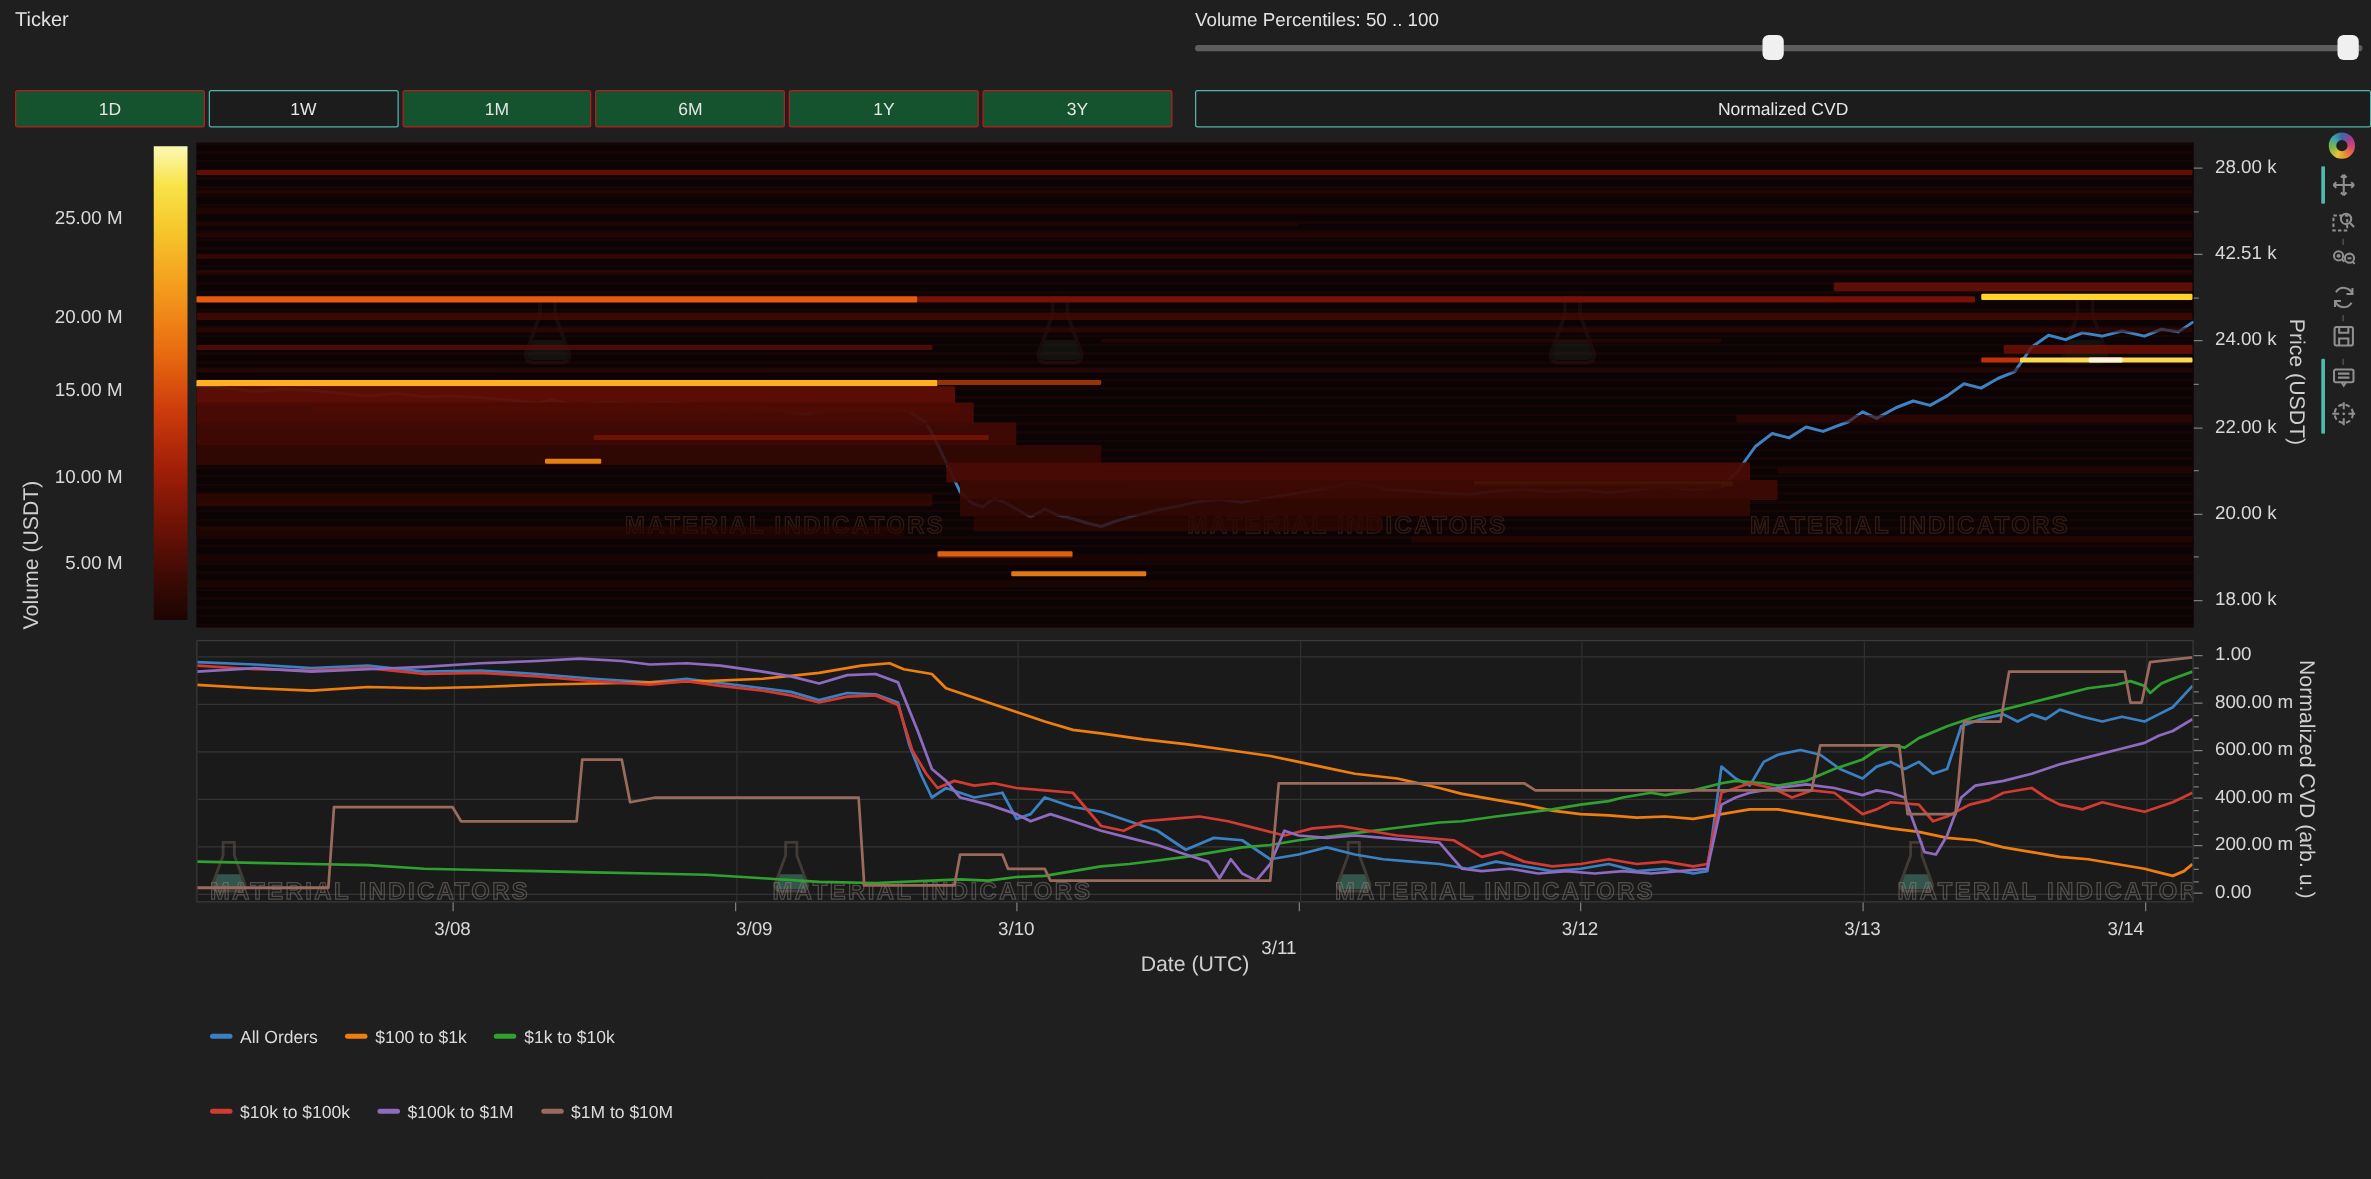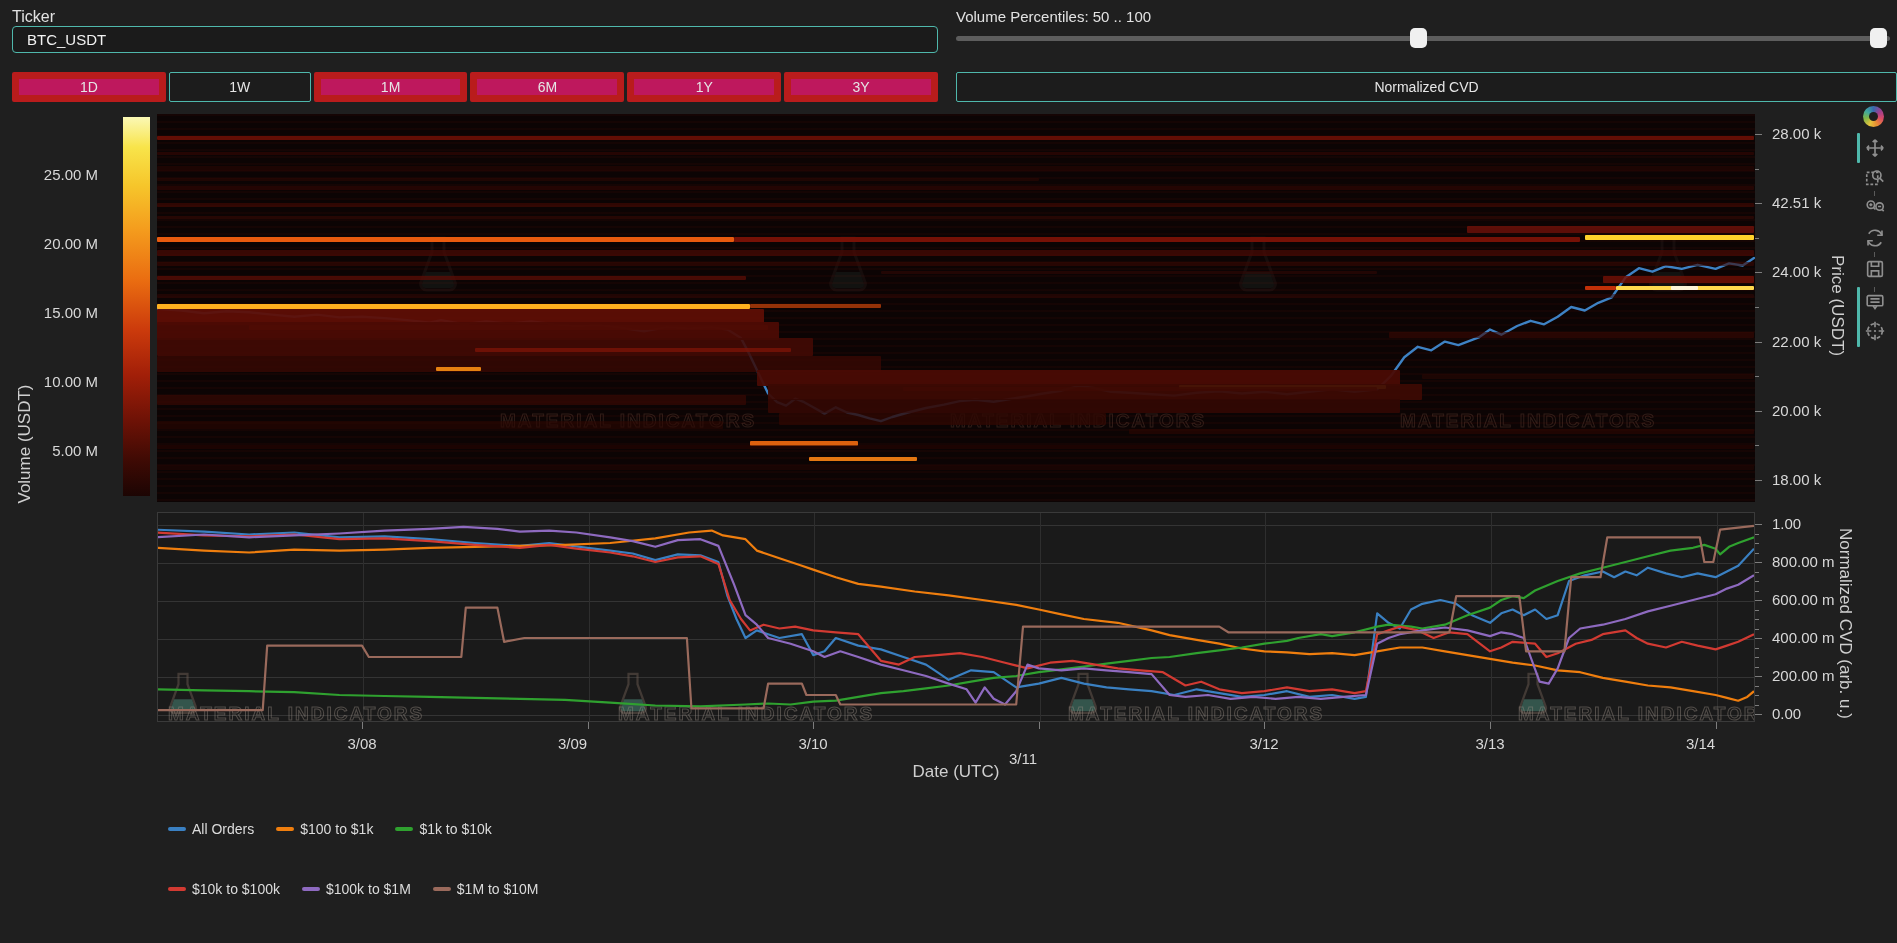--- a/index.html
+++ b/index.html
@@ -3,21 +3,21 @@
 <meta charset="utf-8">
 <style>
   * { margin:0; padding:0; box-sizing:border-box; }
   html,body { background:#1f1f1f; }
   body { width:1897px; height:943px; overflow:hidden; font-family:"Liberation Sans","DejaVu Sans",sans-serif; color:#dcdcdc; position:relative; }
   #app { position:absolute; inset:0; }
   .abs { position:absolute; }
   .lbl { font-size:16px; color:#e2e2e2; }
   #ticker-input { position:absolute; left:12px; top:26px; width:926px; height:27px; background:#1b1b1b; border:1px solid #4fb8ac; border-radius:4px; color:#f2f2f2; font-size:15px; padding:0 14px; font-family:inherit; outline:none; }
   .btn-row { position:absolute; display:flex; gap:3px; height:30px; }
-  .ui-btn { flex:1; background:#be185d; border:7px solid #b91c1c; color:#e6e6e6; font-size:14px; display:flex; align-items:center; justify-content:center; border-radius:2px; cursor:pointer; }
+  .ui-btn { flex:1; background:#14532d; border:1px solid #b91c1c; color:#e6e6e6; font-size:14px; display:flex; align-items:center; justify-content:center; border-radius:2px; cursor:pointer; }
   .ui-btn.selected { background:#1c1c1c; border:1px solid #4fb8ac; }
   #slider { position:absolute; left:956px; top:28px; width:934px; height:20px; }
   #slider .track { position:absolute; left:0; right:0; top:8px; height:5px; background:#5d5d5d; border-radius:3px; }
   #slider .thumb { position:absolute; top:0; width:17px; height:20px; background:#f0f0f0; border-radius:5px; }
   #colorbar { position:absolute; left:123px; top:117px; width:27px; height:379px;
     background:linear-gradient(180deg,#fbf8b5 0%,#f8e44a 8%,#f6c62b 18%,#f49b1d 30%,#ea6d11 43%,#cc3b0c 56%,#a21f08 68%,#6e1206 80%,#3d0a04 91%,#1c0503 100%); }
   #heatmap { position:absolute; left:157px; top:114px; width:1598px; height:388px; background:#0c0404; overflow:hidden;
     background-image:repeating-linear-gradient(180deg, rgba(70,10,4,.16) 0 2px, rgba(0,0,0,0) 2px 7px); }
   .hband { position:absolute; border-radius:1px; }
   #cvd-chart { position:absolute; left:157px; top:512px; width:1598px; height:210px; background:#1a1a1a; border:1px solid #3a3a3a; overflow:hidden; }
@@ -41,21 +41,20 @@
   #plotly-logo::after { content:""; position:absolute; left:6px; top:6px; width:9px; height:9px; border-radius:50%; background:#1f1f1f; }
   .teal-bar { position:absolute; width:3px; background:#4fb8ac; border-radius:1px; }
   .mb-sep { position:absolute; width:1px; height:5px; background:#5a5a5a; }
 </style>
 </head>
 <body>
 
 <div id="app">
 
   <div class="abs lbl" style="left:12px; top:8px;">Ticker</div>
-  <input id="ticker-input" type="text" value="BTC_USDT" style="">
   <div class="btn-row" id="range-row" style="left:12px; top:72px; width:926px;">
       <div class="ui-btn">1D</div>
       <div class="ui-btn selected">1W</div>
       <div class="ui-btn">1M</div>
       <div class="ui-btn">6M</div>
       <div class="ui-btn">1Y</div>
       <div class="ui-btn">3Y</div>
     </div>
 
   <div class="abs lbl" style="left:956px; top:8px; font-size:15px;">Volume Percentiles: 50 .. 100</div>
@@ -65,21 +64,21 @@
     <div class="thumb" id="thumb-hi" style="left: 914px;"></div>
   </div>
   <div class="btn-row" id="mode-row" style="left:956px; top:72px; width:941px;">
       <div class="ui-btn selected">Normalized CVD</div>
     </div>
 
   <div class="axis-title" id="vol-title" style="left:-55px; top:434px; width:160px; text-align:center;">Volume (USDT)</div>
   <div id="colorbar"></div>
   <div id="vol-ticks">
       <div class="tick-label" style="left: 20px; top: 166px; width: 78px; text-align: right;">25.00 M</div>
-      <div class="tick-label" style="left: 20px; top: 235px; width: 78px; text-align: right;">20.00 M</div>
+      <div class="tick-label" style="left: 20px; top: 245px; width: 78px; text-align: right;">20.00 M</div>
       <div class="tick-label" style="left: 20px; top: 304px; width: 78px; text-align: right;">15.00 M</div>
       <div class="tick-label" style="left: 20px; top: 373px; width: 78px; text-align: right;">10.00 M</div>
       <div class="tick-label" style="left: 20px; top: 442px; width: 78px; text-align: right;">5.00 M</div>
     </div>
 
   <div id="heatmap">
     <div id="hm-watermarks">
         <div style="position: absolute; left: 260px; top: 120px;"><svg width="42" height="58" viewBox="0 0 42 58" style="opacity:0.1">
             <path d="M15 4h12v14l11 30a6 6 0 01-6 8H10a6 6 0 01-6-8L15 18z" fill="none" stroke="#6b5a50" stroke-width="3"></path>
             <path d="M9 38h24l4 12a4 4 0 01-4 4H9a4 4 0 01-4-4z" fill="#4e8f7e"></path>
@@ -245,21 +244,21 @@
       <div class="tick-label" style="left: 1772px; top: 629px;">400.00 m</div>
       <div class="tick-label" style="left: 1772px; top: 667px;">200.00 m</div>
       <div class="tick-label" style="left: 1772px; top: 705px;">0.00</div>
     </div>
   <div class="axis-title vert" style="left:1835px; top:528px; height:190px;">Normalized CVD (arb. u.)</div>
 
   <div id="x-ticks">
       <div class="tick-mark" style="left: 362px; top: 722px; width: 1px; height: 7px;"></div>
       <div class="tick-label" style="left: 332px; top: 735px; width: 60px; text-align: center;">3/08</div>
       <div class="tick-mark" style="left: 588px; top: 722px; width: 1px; height: 7px;"></div>
-      <div class="tick-label" style="left: 558px; top: 735px; width: 60px; text-align: left;">3/09</div>
+      <div class="tick-label" style="left: 558px; top: 735px; width: 60px; text-align: right;">3/09</div>
       <div class="tick-mark" style="left: 813px; top: 722px; width: 1px; height: 7px;"></div>
       <div class="tick-label" style="left: 783px; top: 735px; width: 60px; text-align: center;">3/10</div>
       <div class="tick-mark" style="left: 1039px; top: 722px; width: 1px; height: 7px;"></div>
       <div class="tick-label" style="left: 1009px; top: 750px; width: 60px; text-align: left;">3/11</div>
       <div class="tick-mark" style="left: 1264px; top: 722px; width: 1px; height: 7px;"></div>
       <div class="tick-label" style="left: 1234px; top: 735px; width: 60px; text-align: center;">3/12</div>
       <div class="tick-mark" style="left: 1490px; top: 722px; width: 1px; height: 7px;"></div>
       <div class="tick-label" style="left: 1460px; top: 735px; width: 60px; text-align: center;">3/13</div>
       <div class="tick-mark" style="left: 1716px; top: 722px; width: 1px; height: 7px;"></div>
       <div class="tick-label" style="left: 1686px; top: 735px; width: 60px; text-align: left;">3/14</div>

